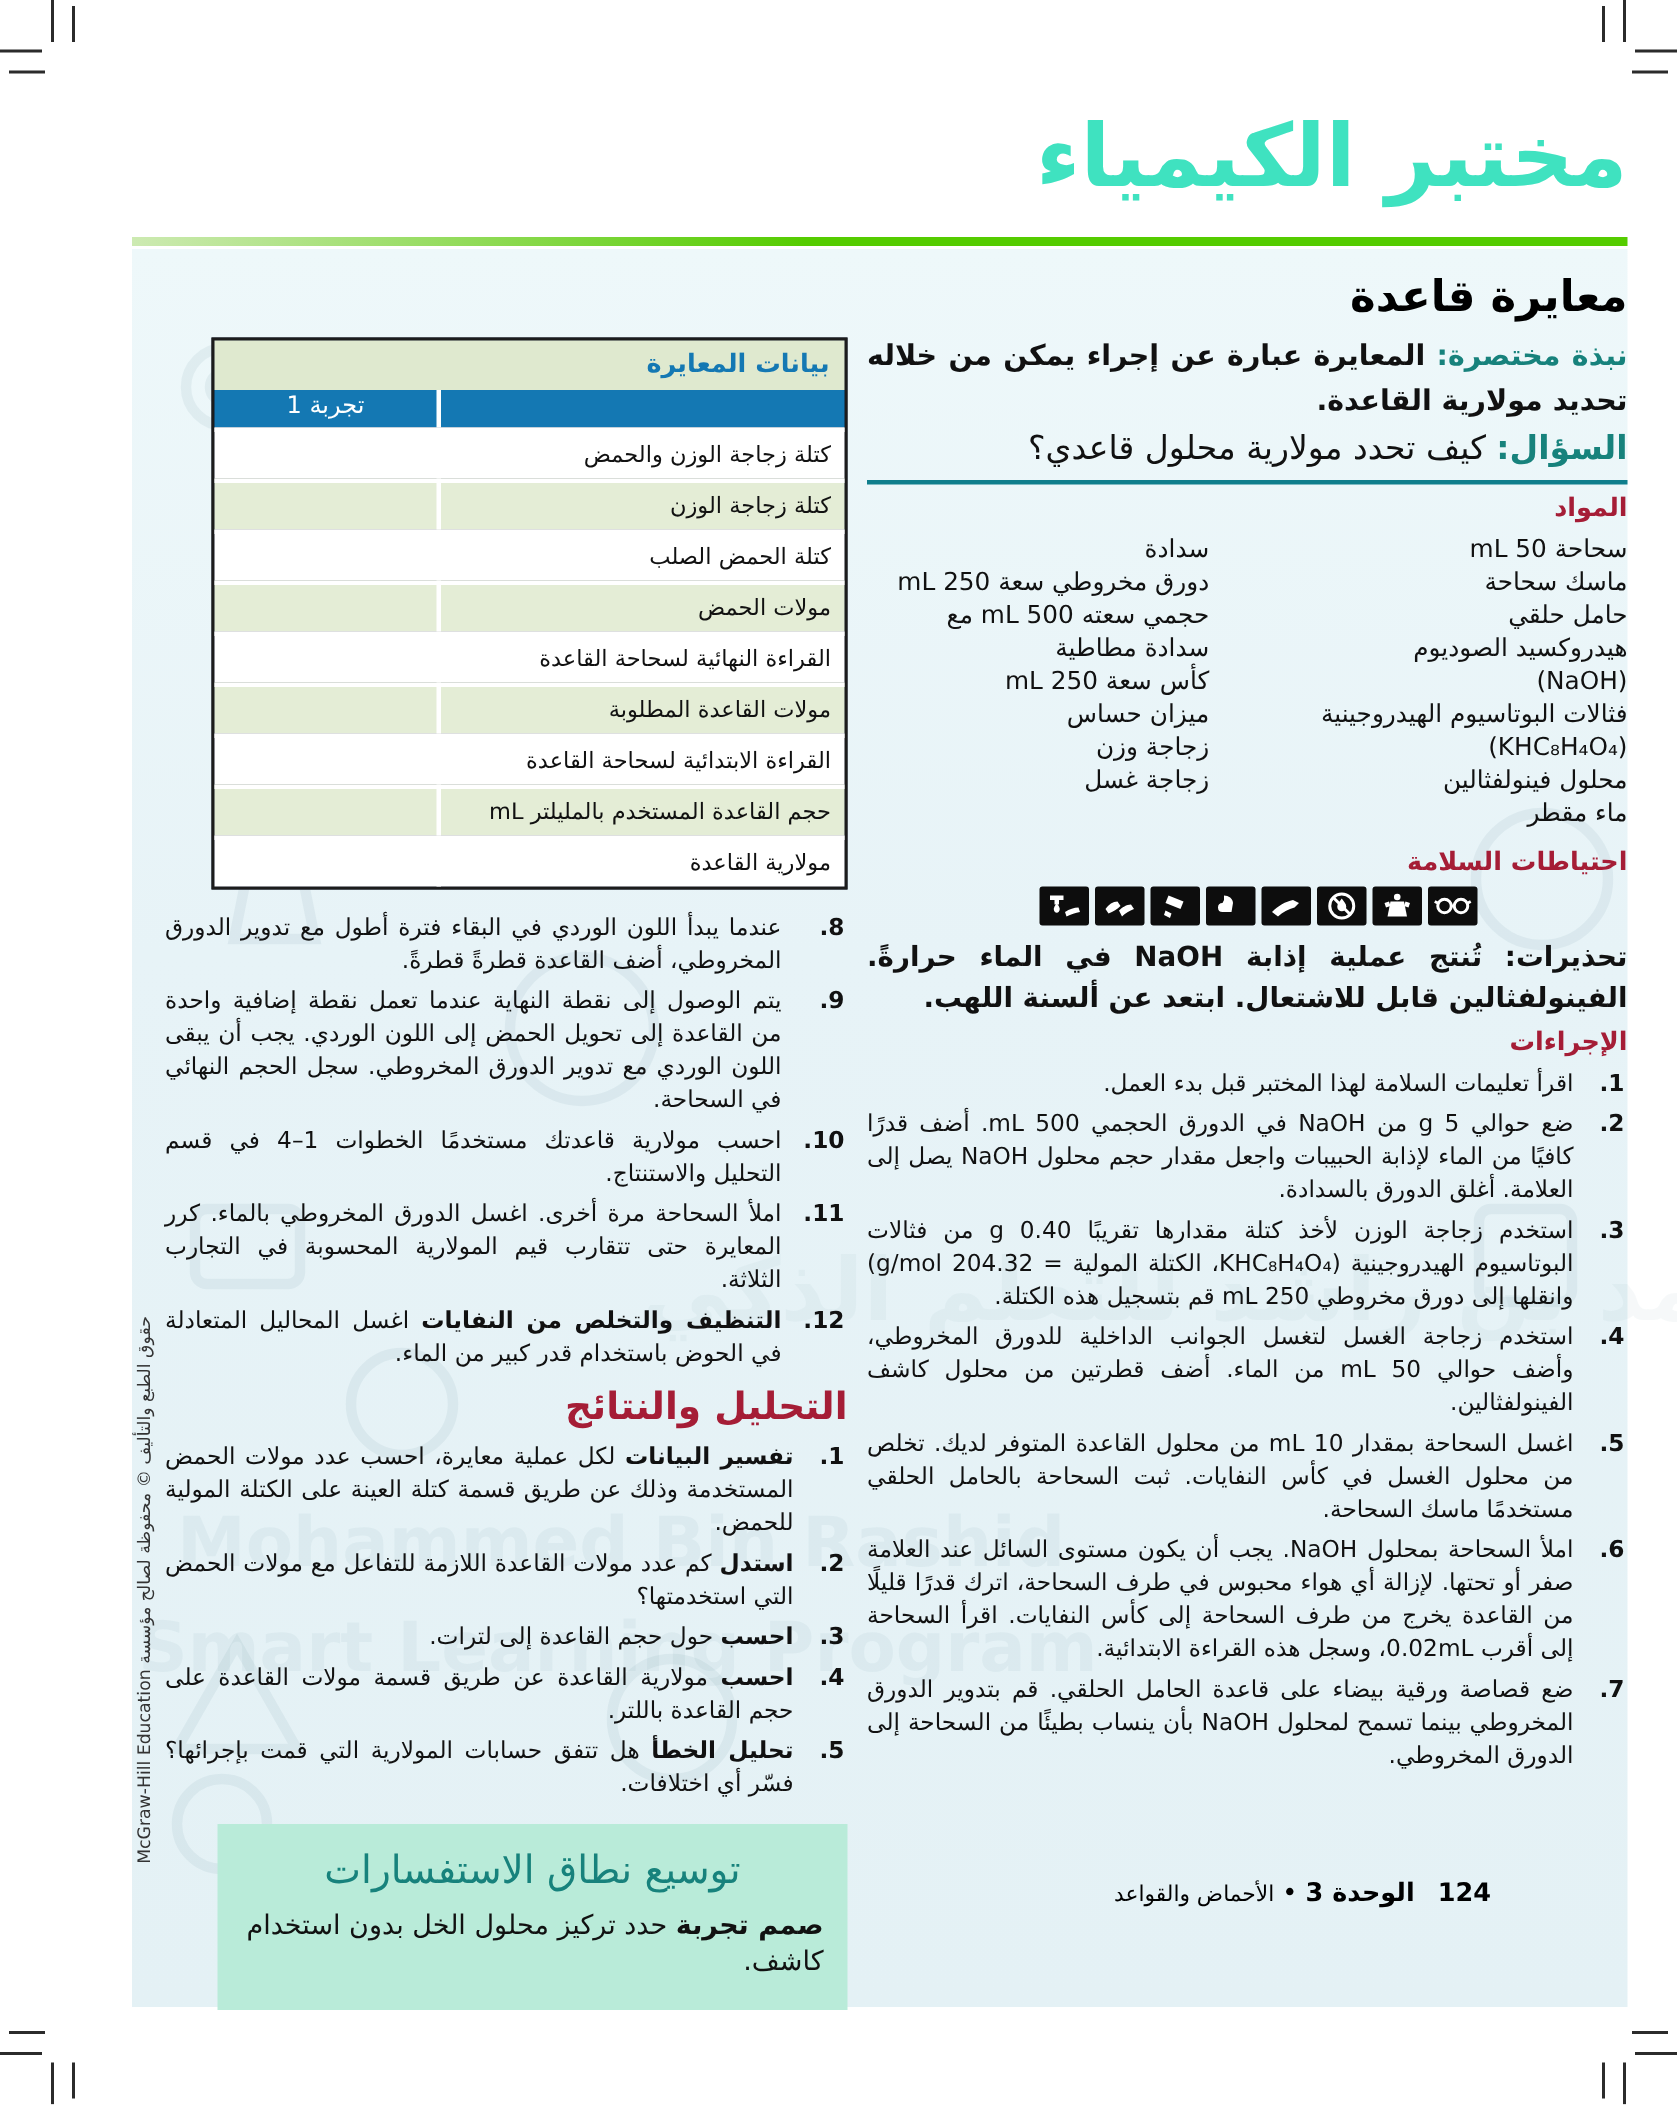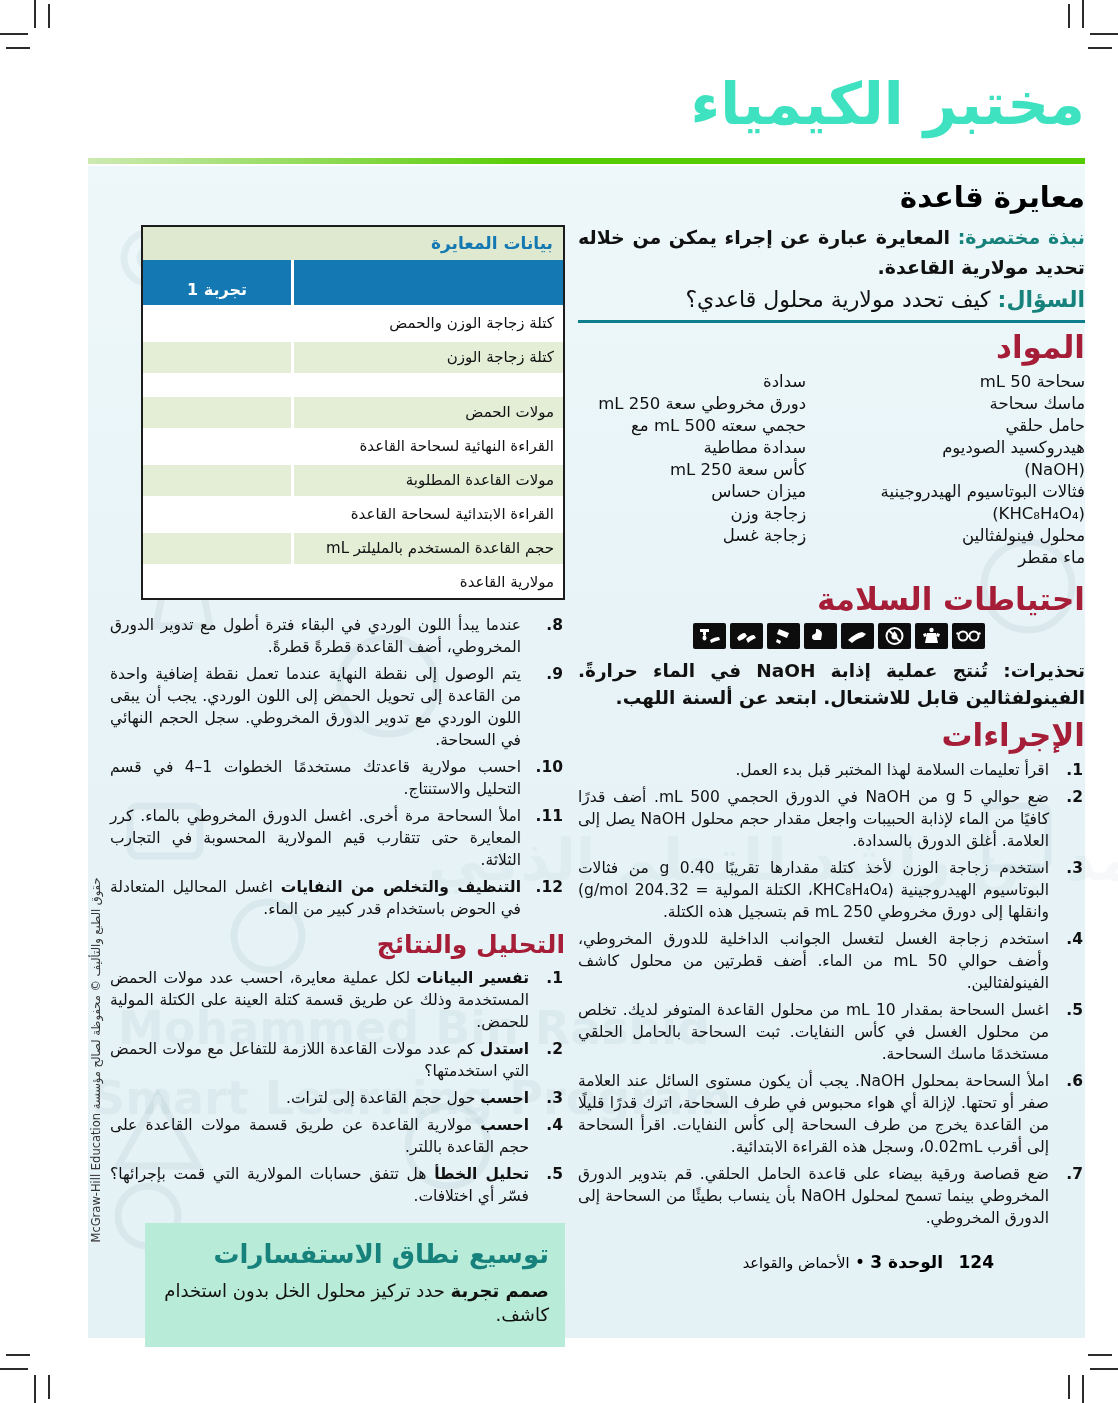--- a/index.html
+++ b/index.html
@@ -27,21 +27,21 @@
   
   .col-right{position:absolute;left:578px;top:180px;width:507px;direction:rtl;text-align:right;color:#111;}
   .col-left{position:absolute;left:110px;top:225px;width:455px;direction:rtl;text-align:right;color:#111;}
 
   .page-title{margin:0 0 8px 0;font-size:29px;font-weight:bold;color:#000;}
   .brief{margin:0 0 6px 0;font-size:19px;font-weight:bold;line-height:30px;text-align:justify;}
   .label-teal{color:var(--teal,#17827c);font-weight:bold;}
   .question{margin:0;font-size:22px;line-height:24px;}
   .teal-rule{border:none;border-top:3px solid var(--teal-dark,#0f7e8c);margin:8px 0 6px 0;}
 
-  .sect{margin:6px 0 6px 0;font-size:31px;font-weight:bold;color:var(--maroon,#a51d36);}
+  .sect{margin:6px 0 6px 0;font-size:17px;font-weight:bold;color:var(--maroon,#a51d36);}
   .materials-grid{display:grid;grid-template-columns:55% 45%;font-size:16.5px;line-height:22px;}
   .materials-grid div{white-space:nowrap;}
 
   .icons-row{display:flex;direction:ltr;gap:4px;width:max-content;margin:4px 100px 8px auto;}
   .sicon{width:33px;height:26px;background:#0d0d0d;border-radius:2px;display:flex;align-items:center;justify-content:center;}
   .sicon svg{display:block;}
 
   .warning{margin:6px 0 4px 0;font-size:18.5px;font-weight:bold;line-height:27px;text-align:justify;}
 
   ol.steps{list-style:none;margin:4px 0 0 0;padding:0;}
@@ -49,31 +49,31 @@
   ol.steps.wide li{padding-right:44px;}
   ol.steps .num{position:absolute;right:2px;top:0;font-weight:bold;}
   .lead-bold{font-weight:bold;}
 
   
   .tbl{width:420px;border:2px solid #1c1c1c;background:#0f172a;}
   .tbl-title{background:var(--table-title-bg,#dfe9cf);color:var(--table-blue,#1478b3);
     font-weight:bold;font-size:17px;padding:6px 10px 7px;}
   .tbl-head{display:grid;grid-template-columns:1fr 148px;background:var(--table-blue,#1478b3);}
   .tbl-head .hlabel{border-left:3px solid #fff;}
-  .tbl-head .hvalue{color:#fff;font-weight:bold;font-size:16px;padding:20px 8px 6px;text-align:center;}
+  .tbl-head .hvalue{color:#fff;font-weight:normal;font-size:16px;padding:0 8px 6px;text-align:center;}
   .tbl-row{display:grid;grid-template-columns:1fr 148px;border-top:3px solid #fff;}
   .tbl-row:nth-child(even){background:var(--row-green,#e4edd6);}
   .tbl-row:nth-child(odd){background:#fff;}
   .cell-label{padding:6px 9px 7px;font-size:15px;line-height:18px;border-left:3px solid #fff;}
   .cell-value{min-height:18px;}
 
   .analysis-h{margin:10px 0 8px 0;font-size:25px;font-weight:bold;color:var(--maroon,#a51d36);}
 
   .inquiry{width:388px;background:var(--box-mint,#b9ebd9);margin-top:16px;padding:16px 16px 20px;}
-  .inquiry h4{margin:0 0 10px 0;font-size:26px;font-weight:bold;color:var(--teal,#17827c);}
+  .inquiry h4{margin:0 0 10px 0;font-size:26px;font-weight:normal;color:var(--teal,#17827c);text-align:center;}
   .inquiry p{margin:0;font-size:18px;line-height:24px;}
 
   .footer{position:absolute;top:1252px;right:124px;direction:rtl;font-size:17px;color:#000;}
   .footer .pagenum{font-weight:bold;margin-left:10px;}
   .footer .unit{font-weight:bold;}
   .footer .chapter{font-size:14.5px;}
 
   .copyright{position:absolute;left:96px;top:1060px;transform:translate(-50%,-50%) rotate(-90deg);
     white-space:nowrap;font-size:11.5px;color:#333;direction:rtl;}
 </style>
@@ -244,20 +244,21 @@
       <div>
         <div class="tbl-row">
             <div class="cell-label">كتلة زجاجة الوزن والحمض</div>
             <div class="cell-value"></div>
           </div>
         <div class="tbl-row">
             <div class="cell-label">كتلة زجاجة الوزن</div>
             <div class="cell-value"></div>
           </div>
         <div class="tbl-row">
+            <div class="cell-label">كتلة الحمض الصلب</div>
             <div class="cell-value"></div>
           </div>
         <div class="tbl-row">
             <div class="cell-label">مولات الحمض</div>
             <div class="cell-value"></div>
           </div>
         <div class="tbl-row">
             <div class="cell-label">القراءة النهائية لسحاحة القاعدة</div>
             <div class="cell-value"></div>
           </div>

